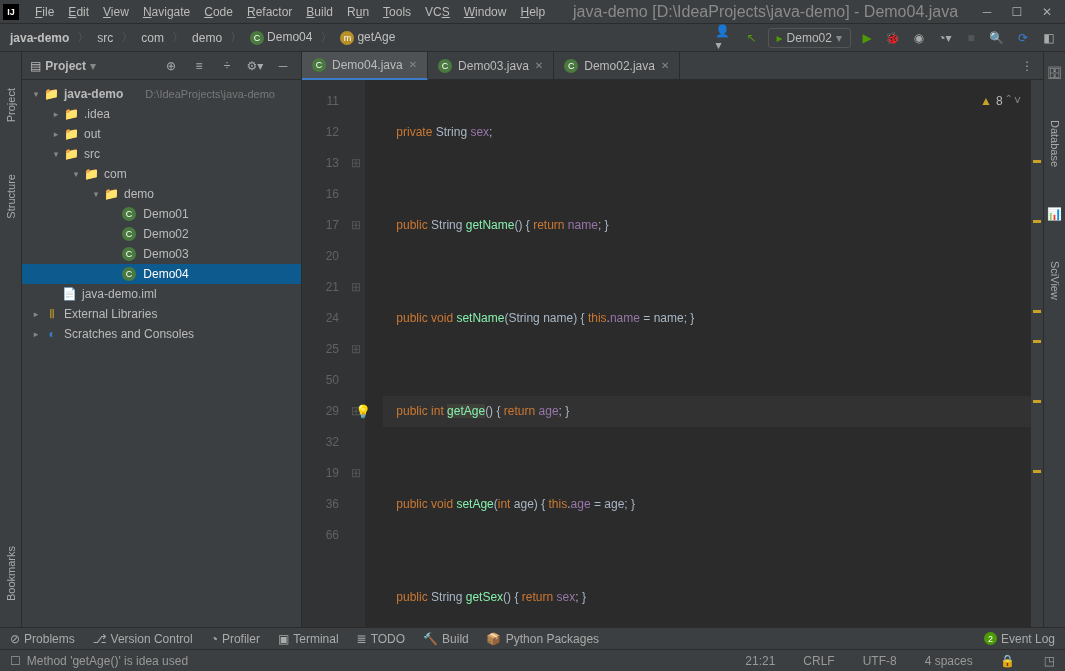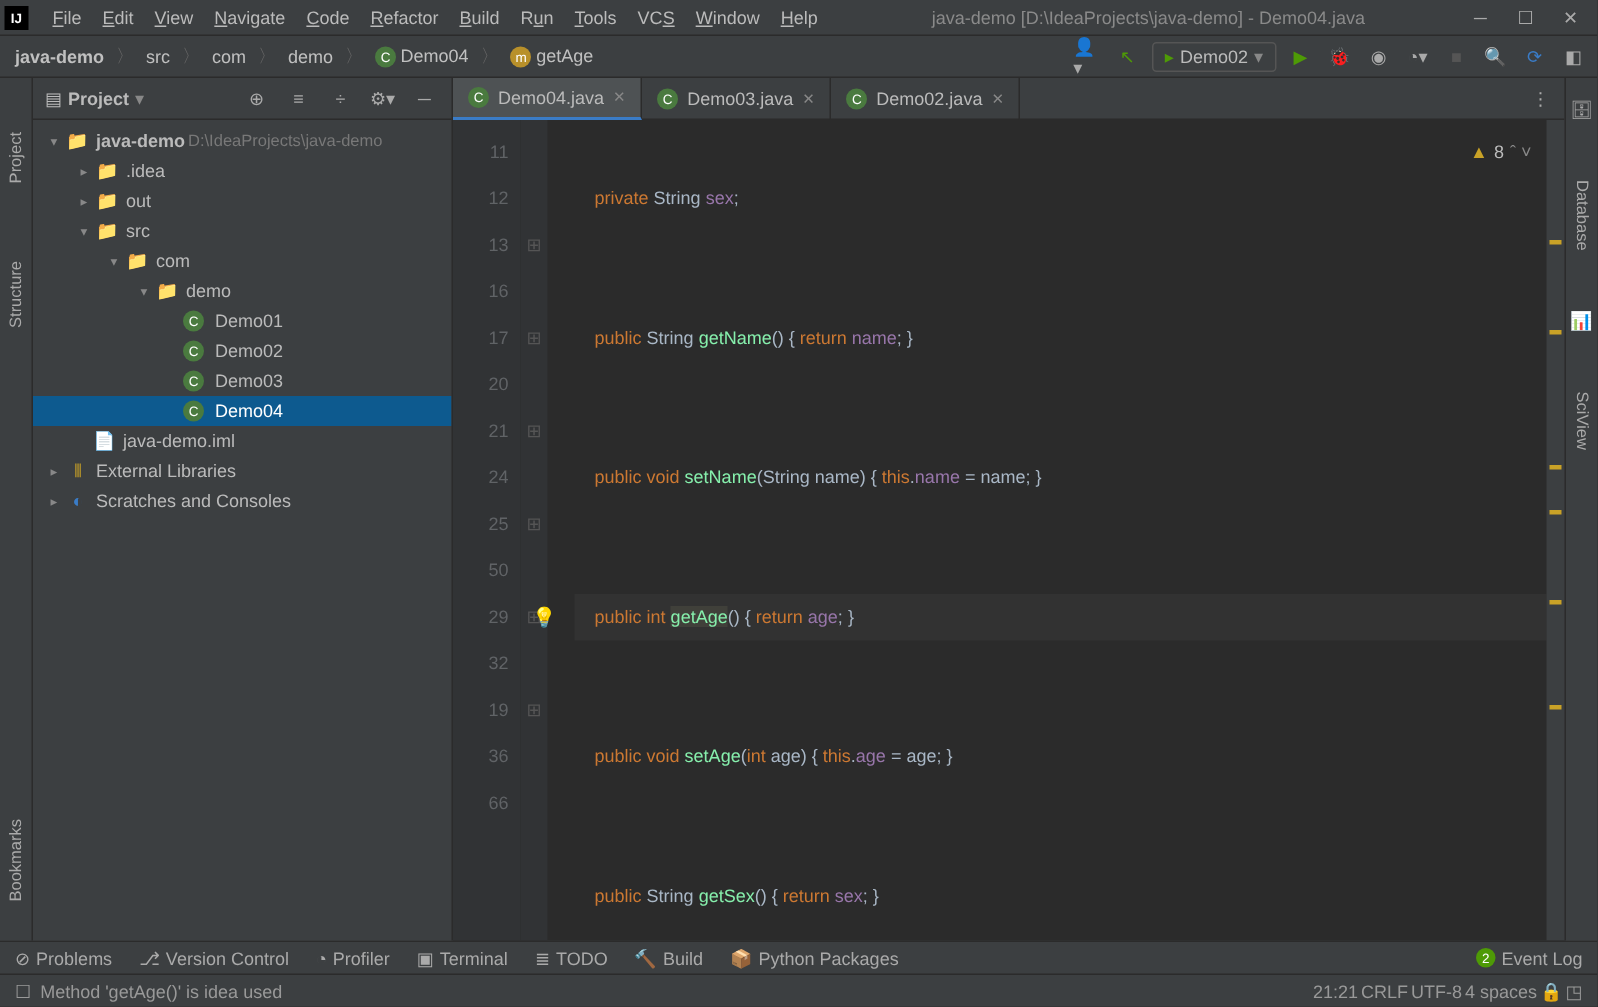--- a/index.html
+++ b/index.html
@@ -2,21 +2,21 @@
 <html><head>
 <meta charset="utf-8">
 <style>
 *{margin:0;padding:0;box-sizing:border-box;font-family:'Segoe UI',Arial,sans-serif;font-size:12px;user-select:none}
 body{width:1065px;height:671px;background:#3c3f41;color:#bbb;overflow:hidden;position:relative}
 .title-bar{height:24px;background:#3c3f41;display:flex;align-items:center;padding:0 3px;border-bottom:1px solid #2b2b2b}
 .title-bar .logo{width:16px;height:16px;background:#000;display:flex;align-items:center;justify-content:center;color:#fff;font-size:9px;font-weight:bold;margin-right:10px}
 .menu-bar{display:flex;gap:2px}
 .menu-item{padding:2px 6px;cursor:pointer}
 .menu-item u{text-decoration:underline}
-.title-text{flex:1;text-align:center;color:#8a8a8a;font-size:12px}
+.title-text{flex:1;text-align:center;color:#8a8a8a;font-size:16px}
 .win-controls{display:flex;gap:16px;padding-right:8px}
 .win-btn{width:14px;height:14px;display:flex;align-items:center;justify-content:center;cursor:pointer;color:#aaa}
 .nav-bar{height:28px;background:#3c3f41;display:flex;align-items:center;padding:0 6px;border-bottom:1px solid #2b2b2b}
 .breadcrumb{display:flex;align-items:center;gap:4px;flex:1}
 .crumb{padding:2px 4px;color:#c0c0c0}
 .sep{color:#666}
 .crumb-icon{width:14px;height:14px;border-radius:50%;display:inline-flex;align-items:center;justify-content:center;font-size:9px;margin-right:3px}
 .ci-class{background:#4a7a3f;color:#fff}
 .ci-method{background:#b8902a;color:#fff}
 .toolbar-right{display:flex;align-items:center;gap:6px}
@@ -33,21 +33,21 @@
 .proj-title{display:flex;align-items:center;gap:4px;flex:1}
 .proj-tools{display:flex;gap:8px}
 .tree{flex:1;overflow:auto;padding:4px 0}
 .tree-row{display:flex;align-items:center;height:20px;padding-left:8px;cursor:pointer;gap:2px}
 .tree-row.selected{background:#0d5a8f;color:#fff}
 .tree-arrow{width:12px;text-align:center;color:#888;font-size:9px}
 .tree-icon{width:16px;text-align:center;margin-right:2px}
 .folder{color:#87939a}
 .folder-open{color:#87939a}
 .class-icon{width:14px;height:14px;border-radius:50%;background:#4a7a3f;color:#fff;font-size:9px;display:inline-flex;align-items:center;justify-content:center}
-.path-muted{color:#787878;font-size:11px;margin-left:0}
+.path-muted{color:#787878;font-size:11px;margin-left:20px}
 .editor-area{flex:1;display:flex;flex-direction:column;background:#2b2b2b}
 .tabs{height:28px;background:#3c3f41;display:flex;align-items:center;border-bottom:1px solid #2b2b2b}
 .tab{height:28px;display:flex;align-items:center;padding:0 10px;gap:6px;cursor:pointer;color:#bbb;border-right:1px solid #2b2b2b}
 .tab.active{background:#4e5254;border-bottom:2px solid #3a7cc7}
 .tab-close{color:#888;font-size:10px}
 .tab-more{margin-left:auto;padding:0 10px;color:#aaa}
 .editor{flex:1;display:flex;position:relative;overflow:hidden}
 .gutter{width:45px;background:#313335;text-align:right;padding:6px 8px 0 0;color:#606366;font-family:Consolas,monospace;font-size:14px;line-height:31px}
 .fold-gutter{width:18px;background:#313335;padding-top:6px;line-height:31px;text-align:center;color:#555;font-size:10px;font-family:monospace}
 .code{flex:1;font-family:Consolas,monospace;font-size:15px;padding:6px 0 0 18px;line-height:31px;white-space:pre;position:relative}
@@ -64,21 +64,21 @@
 .warn-badge .tri{color:#c9a227}
 .scroll-marks{width:12px;background:#3c3f41;position:relative}
 .mark{position:absolute;right:2px;width:8px;height:3px;background:#c9a227}
 .bulb{position:absolute;left:-28px;color:#ffcc00;font-size:13px}
 .bottom-tools{height:22px;background:#3c3f41;border-top:1px solid #2b2b2b;display:flex;align-items:center;padding:0 10px;gap:18px;font-size:11px;color:#aaa}
 .bt-item{display:flex;align-items:center;gap:4px;cursor:pointer}
 .bt-right{margin-left:auto;display:flex;align-items:center;gap:4px}
 .bt-badge{background:#4e9a06;color:#fff;border-radius:50%;width:13px;height:13px;display:inline-flex;align-items:center;justify-content:center;font-size:9px}
 .status-bar{height:22px;background:#3c3f41;border-top:1px solid #2b2b2b;display:flex;align-items:center;padding:0 10px;font-size:11px;color:#999}
 .status-left{display:flex;align-items:center;gap:6px}
-.status-right{margin-left:auto;display:flex;gap:2px;align-items:center}
+.status-right{margin-left:auto;display:flex;gap:28px;align-items:center}
 </style>
 </head>
 <body>
 
 <div class="title-bar">
   <div class="logo">IJ</div>
   <div class="menu-bar">
     <span class="menu-item"><u>F</u>ile</span>
     <span class="menu-item"><u>E</u>dit</span>
     <span class="menu-item"><u>V</u>iew</span>

